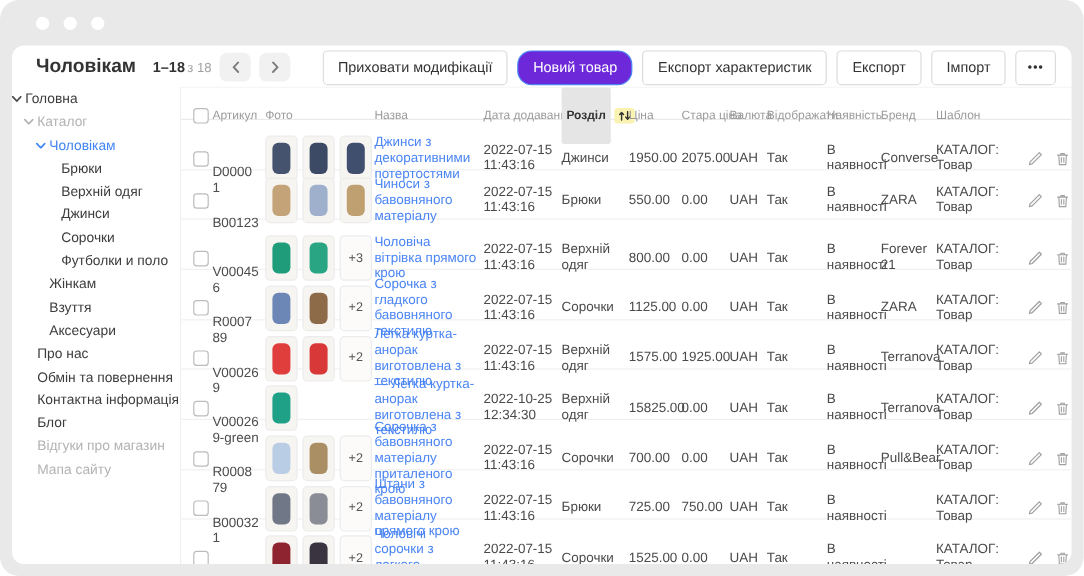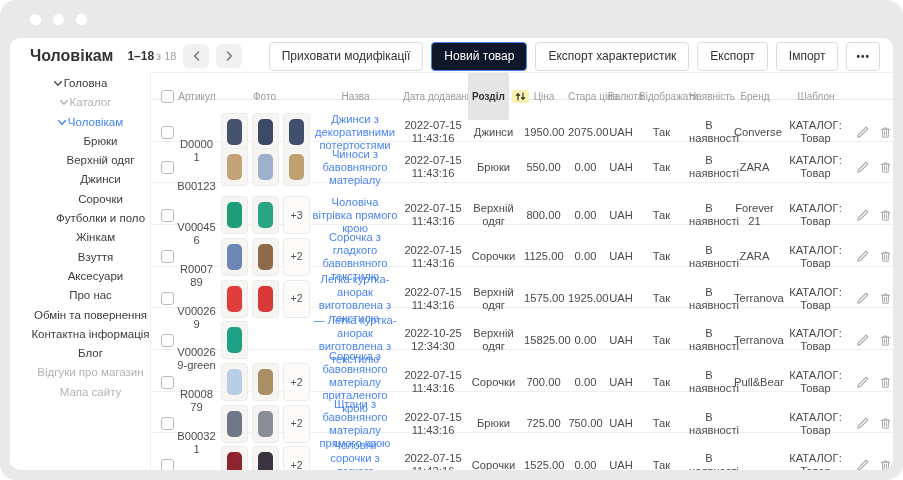--- a/index.html
+++ b/index.html
@@ -15,25 +15,25 @@
   .topbar{height:34px;flex:none;display:flex;align-items:center;padding:2px 13px 0 20px;gap:14px;}
   .page-title{font-size:16px;font-weight:700;color:#333;margin:0;white-space:nowrap;}
   .pagination{display:flex;align-items:center;gap:7px;font-size:12px;color:#333;}
   .pg-range{font-weight:700;}
   .pg-of{color:#a2a2a2;font-weight:400;margin-left:2px;font-size:11px;margin-top:36px;}
   .pg-btn{width:26px;height:24px;border:none;border-radius:6px;background:#f1f1f1;
     display:flex;align-items:center;justify-content:center;cursor:pointer;padding:0;}
   .actions{margin-left:auto;display:flex;gap:8px;align-items:center;}
   .btn{height:29px;padding:0 12px;font-size:12px;background:#fff;border:1px solid #dcdcdc;
     border-radius:4px;color:#333;cursor:pointer;white-space:nowrap;font-family:inherit;}
-  .btn.primary{background:#0f172a;border-color:#4a85f4;color:#fff;}
+  .btn.primary{background:#6d28d9;border-color:#4a85f4;color:#fff;border-radius:12px;}
   .btn.more{padding:0 9px;font-weight:700;letter-spacing:1px;font-size:10px;color:#333;}
 
   
-  .content{flex:1;display:flex;overflow:hidden;text-align:center;}
+  .content{flex:1;display:flex;overflow:hidden;}
   .sidebar{width:140px;flex:none;padding-top:2px;font-size:11.5px;color:#3d3d3d;overflow:hidden;}
   .side-item{line-height:19.3px;cursor:pointer;white-space:nowrap;}
   .side-item .chev{display:inline-block;width:11px;margin-left:-11px;color:#4a4a4a;}
   .side-item .chev svg{vertical-align:1px;}
   .side-item.state-muted{color:#b3b3b3;}
   .side-item.state-muted .chev{color:#b3b3b3;}
   .side-item.state-active{color:#4285f4;}
   .side-item.state-active .chev{color:#4285f4;}
 
   

